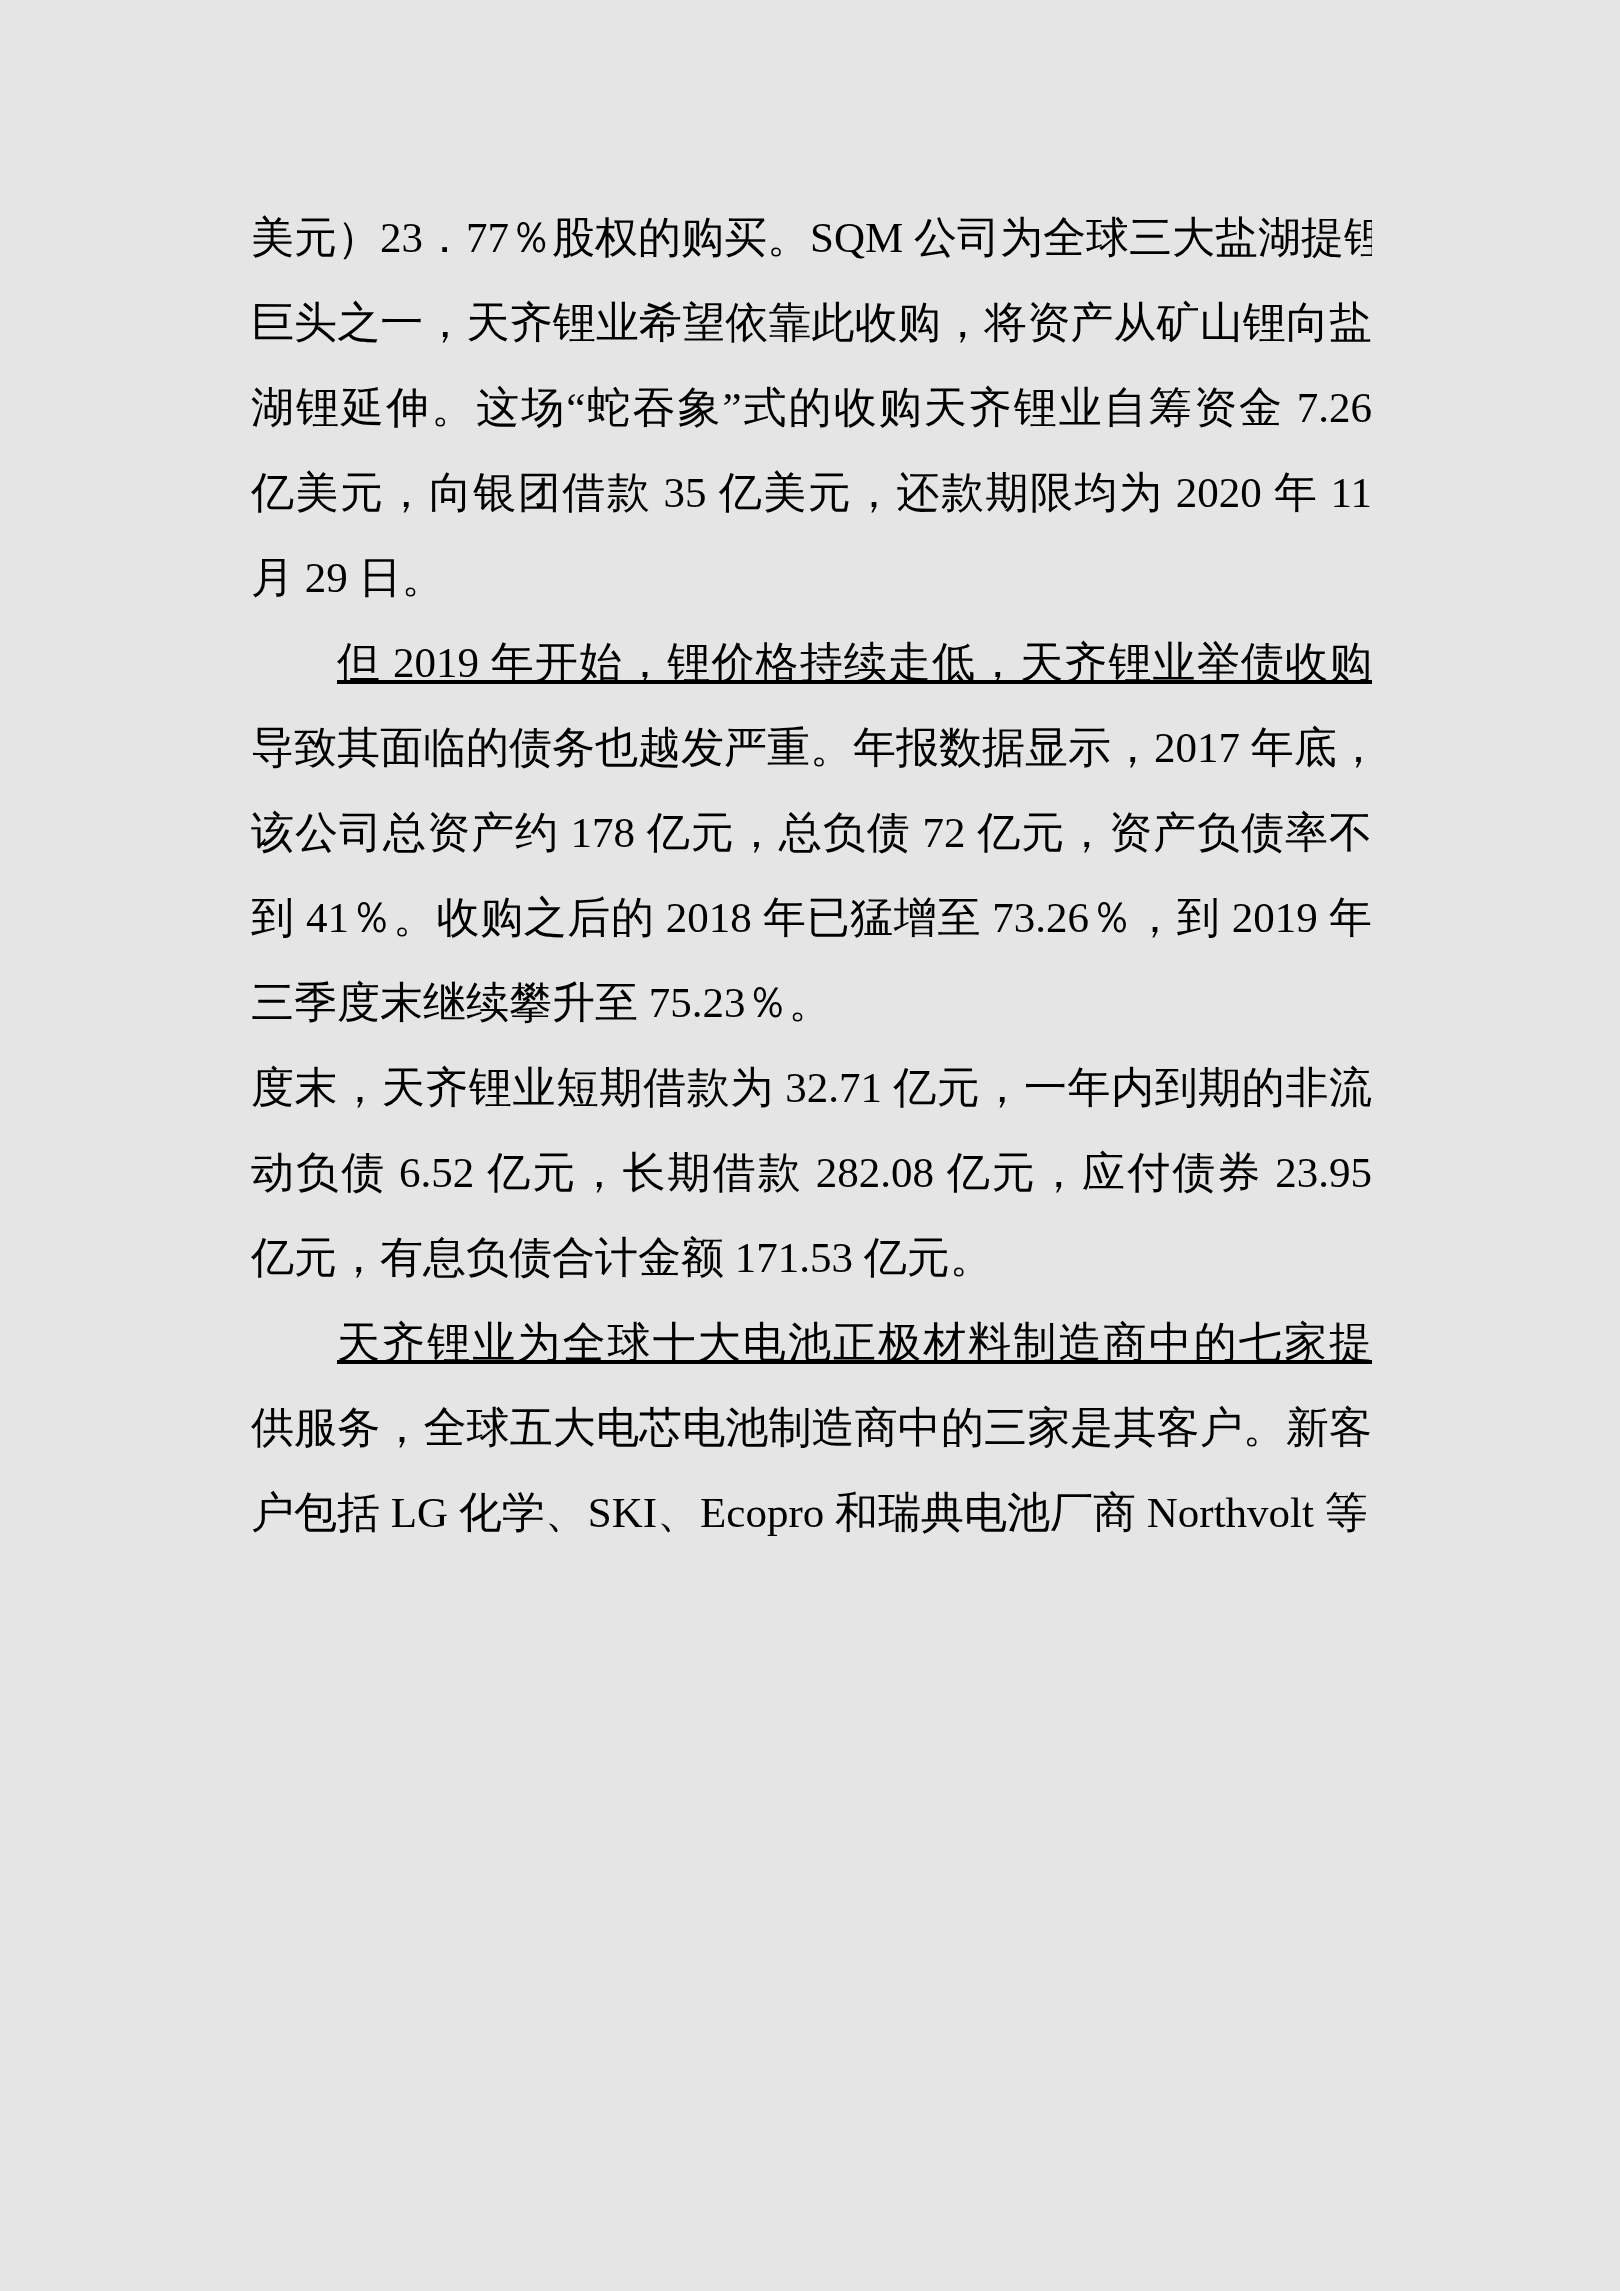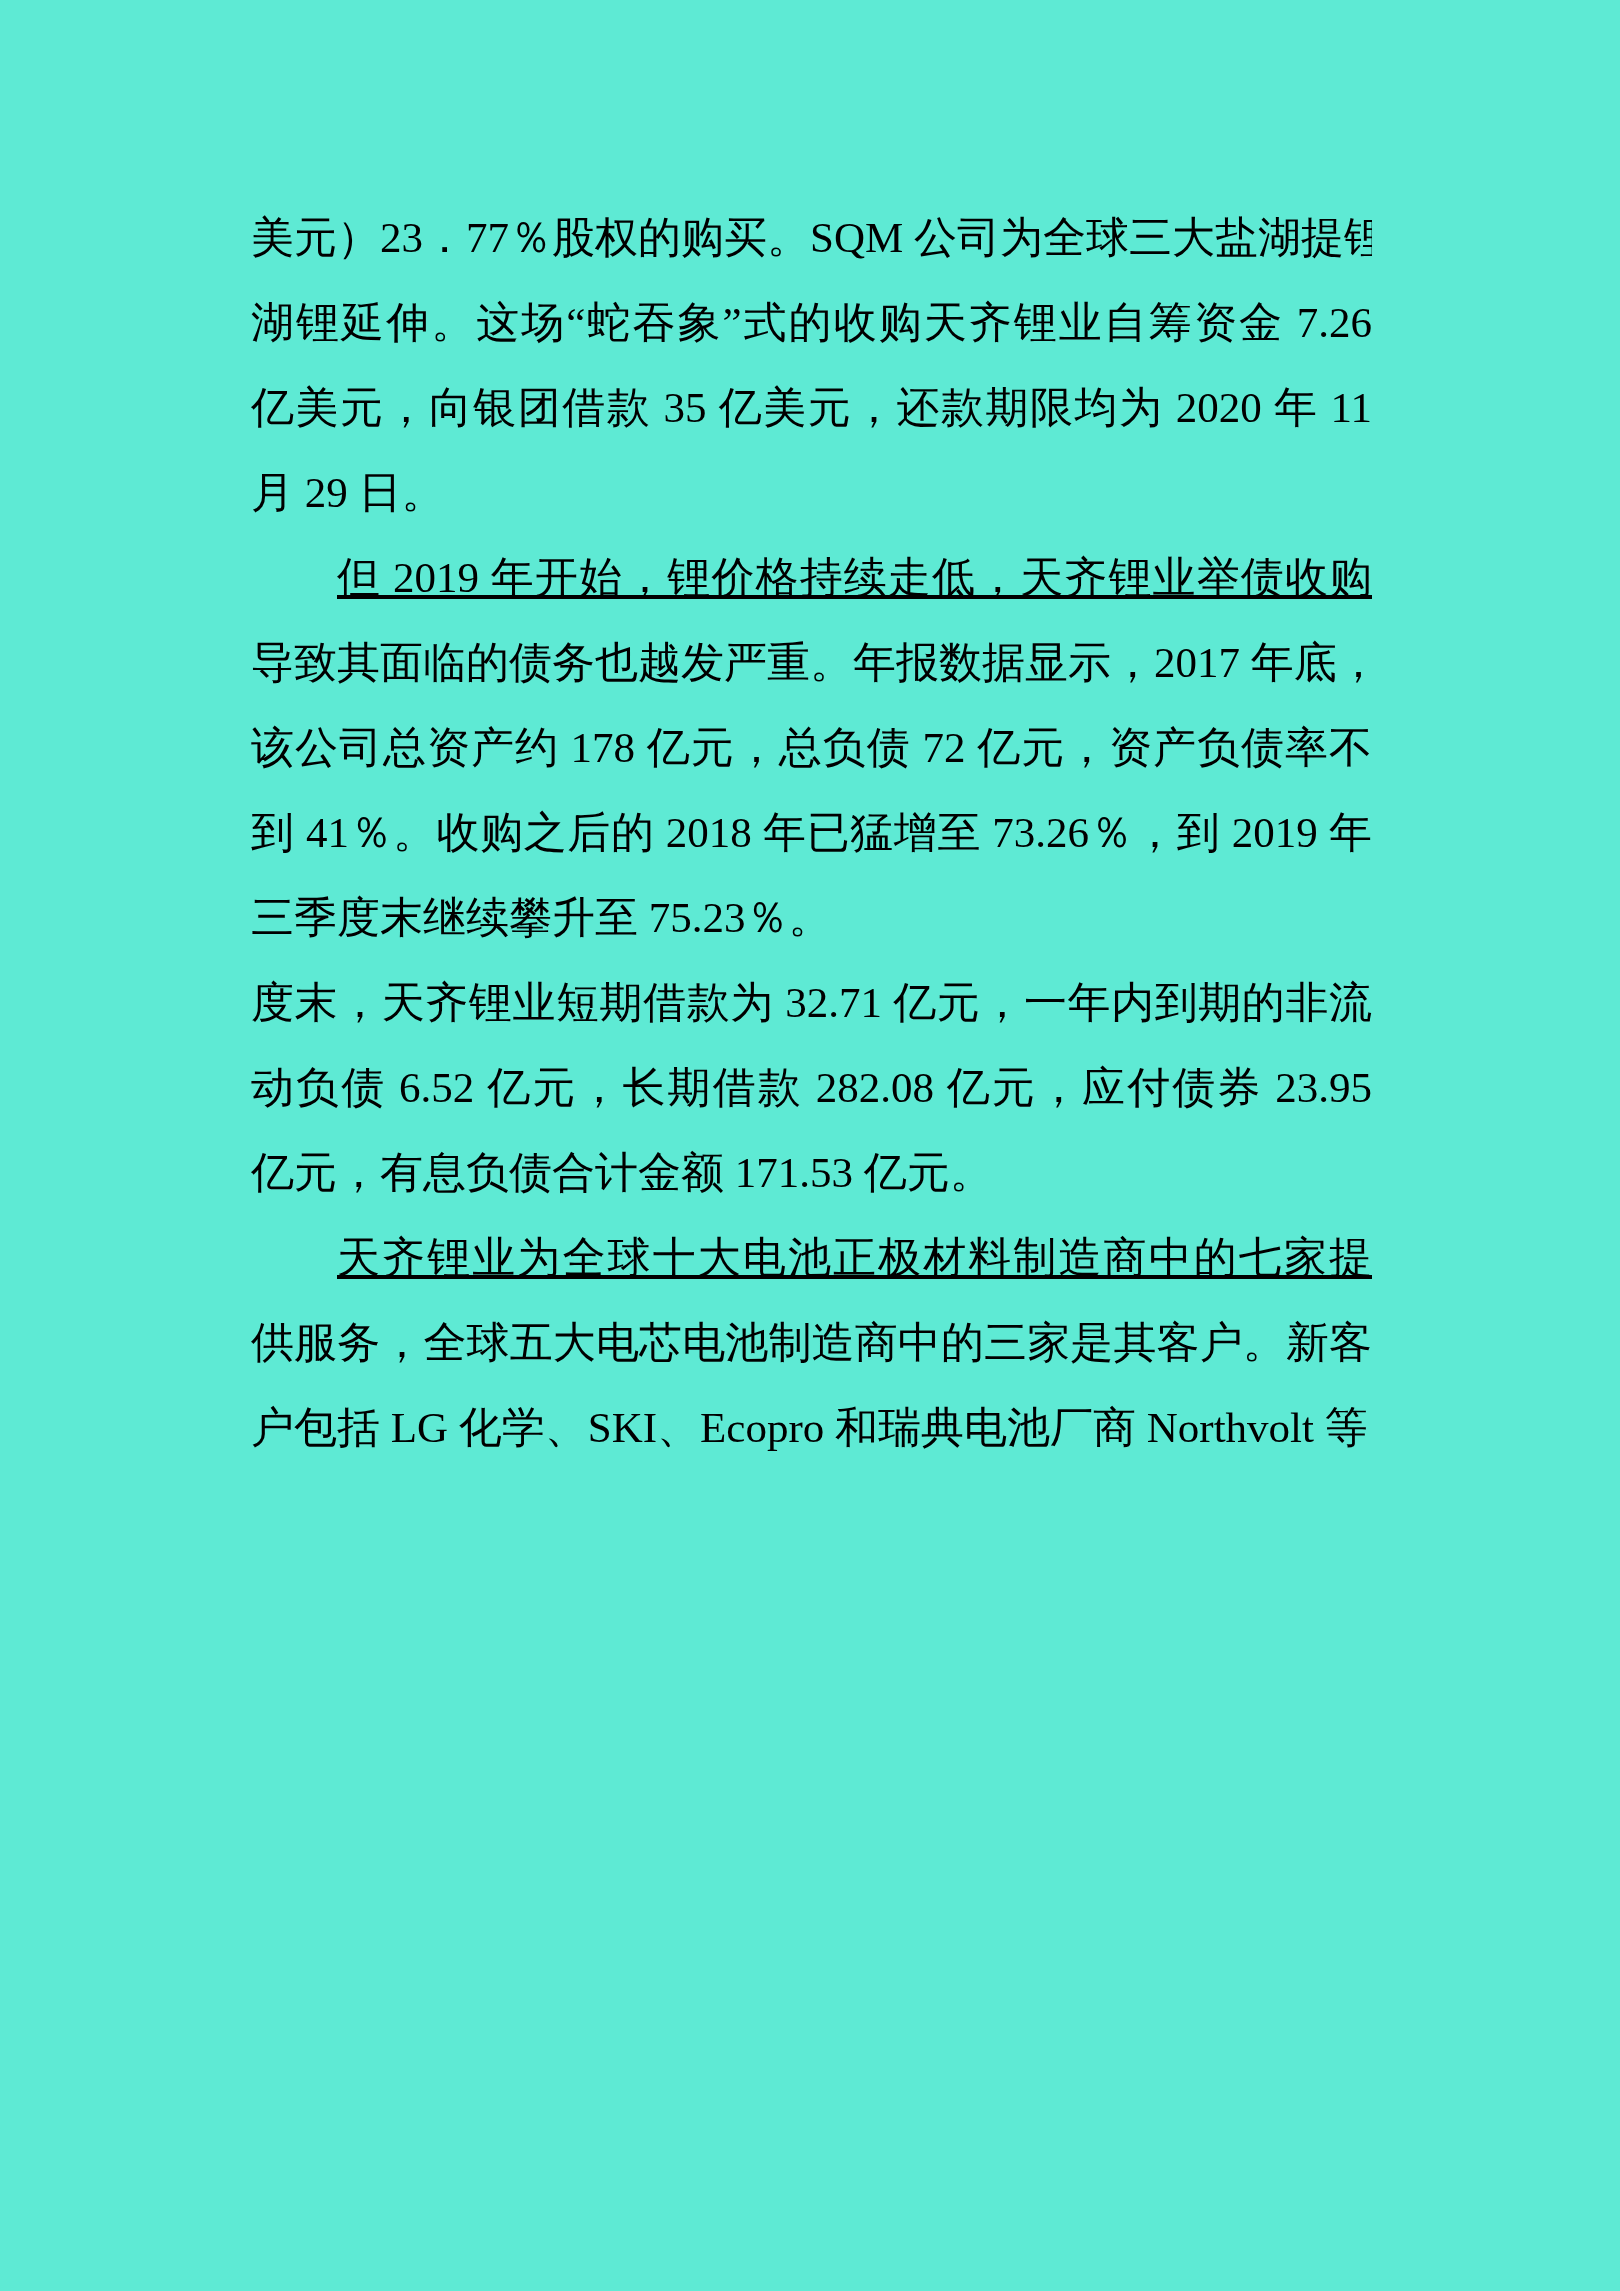--- a/index.html
+++ b/index.html
@@ -4,21 +4,21 @@
 <style>
   html, body {
     margin: 0;
     padding: 0;
     background: #ffffff;
   }
   .page {
     position: relative;
     width: 1620px;
     height: 2292px;
-    background: #5eead4;
+    background: #e5e5e5;
     color: #000000;
     box-sizing: border-box;
     padding: 195px 248px 0 251px;
     font-family: "Liberation Serif", "DejaVu Serif", serif;
     font-size: 43px;
     line-height: 85px;
     overflow: hidden;
   }
   .paragraph {
     margin: 0;
@@ -41,20 +41,21 @@
     text-align-last: left;
   }
 </style>
 </head>
 <body>
 
 <div class="page">
 
   <div class="paragraph">
     <div class="line">美元）23．77％股权的购买。SQM 公司为全球三大盐湖提锂</div>
+    <div class="line">巨头之一，天齐锂业希望依靠此收购，将资产从矿山锂向盐</div>
     <div class="line">湖锂延伸。这场“蛇吞象”式的收购天齐锂业自筹资金 7.26</div>
     <div class="line">亿美元，向银团借款 35 亿美元，还款期限均为 2020 年 11</div>
     <div class="line last">月 29 日。</div>
   </div>
 
   <div class="paragraph">
     <div class="line indent">但 2019 年开始，锂价格持续走低，天齐锂业举债收购</div>
     <div class="line">导致其面临的债务也越发严重。年报数据显示，2017 年底，</div>
     <div class="line">该公司总资产约 178 亿元，总负债 72 亿元，资产负债率不</div>
     <div class="line">到 41％。收购之后的 2018 年已猛增至 73.26％，到 2019 年</div>

